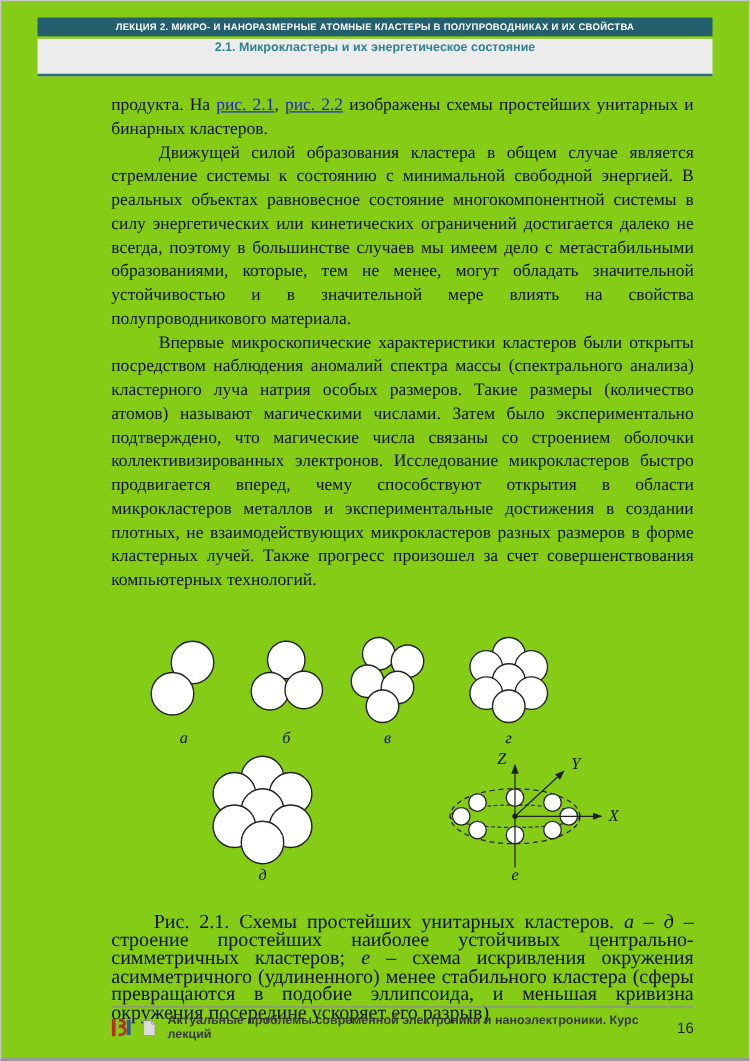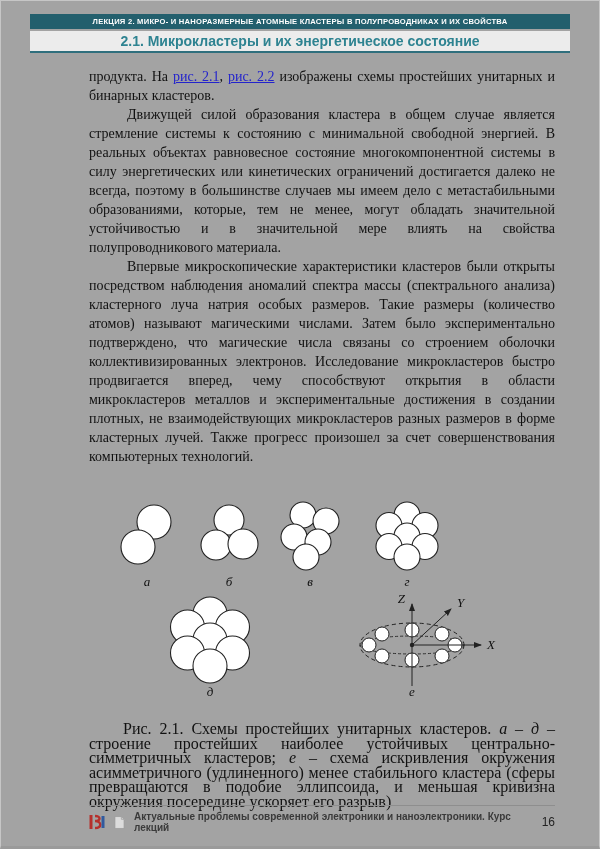--- a/index.html
+++ b/index.html
@@ -1,30 +1,30 @@
 <!DOCTYPE html>
 <html><head>
 <meta charset="utf-8">
 <style>
   html,body { margin:0; padding:0; background:#ffffff; }
   .page {
     width:600px; height:849px; box-sizing:border-box; position:relative;
-    background:#a3a3a3; border:1px solid #c6c6c6; border-bottom:3px solid #9a9a9a;
+    background:#84cc16; border:1px solid #c6c6c6; border-bottom:3px solid #9a9a9a;
     font-family:"Liberation Serif", serif; color:#111; overflow:hidden;
   }
   .header { margin:13px 29px 0 29px; }
   .bar1 {
     background:#235f6d; color:#ffffff; text-align:center;
     font-family:"Liberation Sans", sans-serif; font-weight:bold;
     font-size:7.6px; letter-spacing:.25px; padding:3px 2px 3px;
   }
   .bar2 {
     margin-top:2px; background:#ececec; color:#2e8391; text-align:center;
     font-family:"Liberation Sans", sans-serif; font-weight:bold;
-    font-size:14px; padding:2px 0 2px; border-bottom:2px solid #2f6f7d;
+    font-size:10px; padding:2px 0 15px; border-bottom:2px solid #2f6f7d;
   }
   .content { margin:14px 44px 2px 88px; }
   .para {
     font-size:14px; line-height:19px; text-align:justify; text-indent:38px;
     margin:0; color:#111;
   }
   .para.first { text-indent:0; }
   .textlink { color:#2323cc; text-decoration:underline; cursor:pointer; }
   .figure-wrap { margin-top:24px; text-align:center; }
   .caption {

